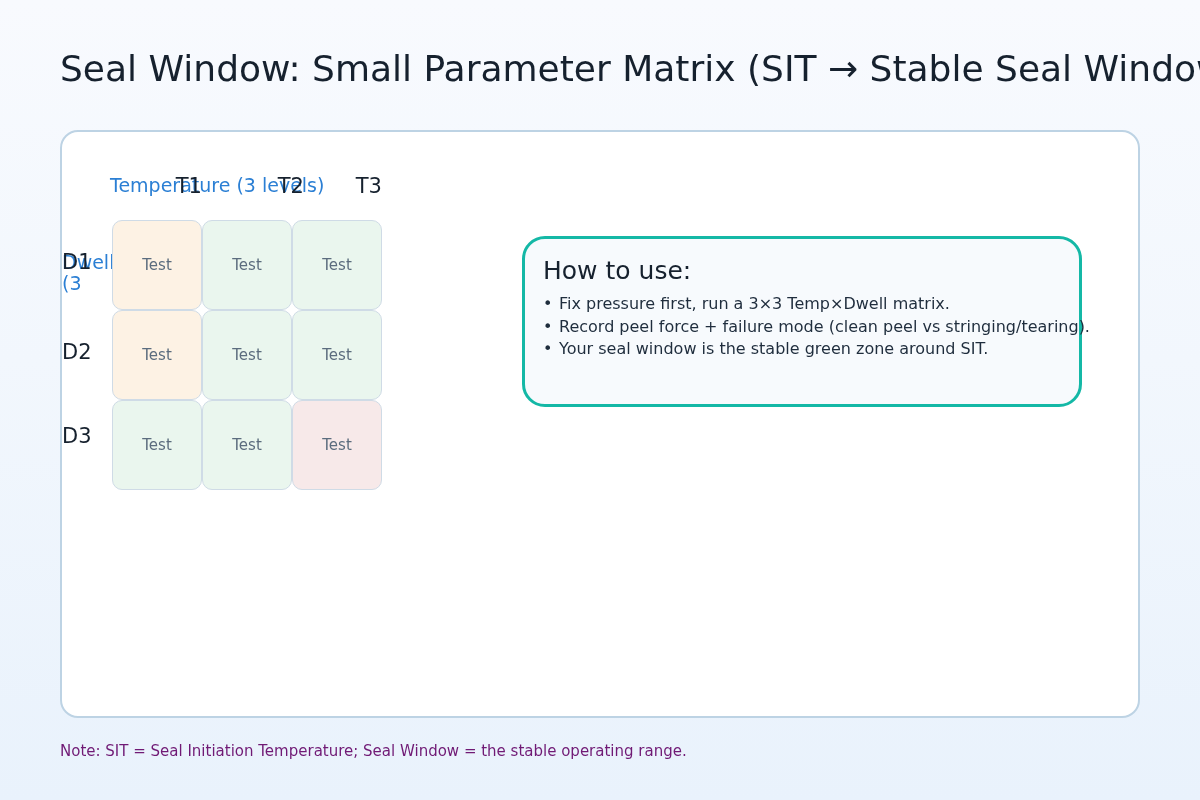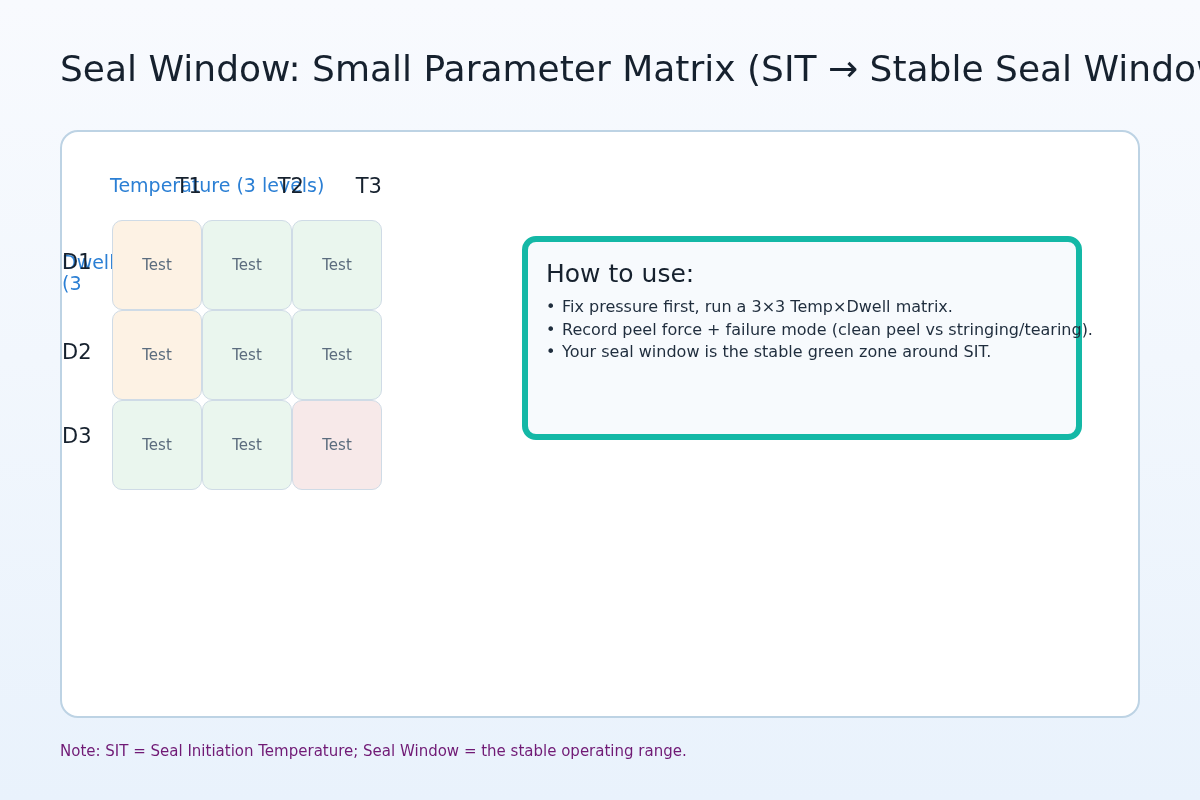--- a/index.html
+++ b/index.html
@@ -128,24 +128,24 @@
     border-radius: 10px;
     background: #eaf6ee;
   }
 
   
   .howto-panel {
     position: absolute;
     left: 460px;
     top: 104px;
     width: 560px;
-    height: 204px;
+    height: 171px;
     background: #f7fafd;
-    border: 6px solid #14b8a6;
-    border-radius: 14px;
+    border: 3px solid #14b8a6;
+    border-radius: 23px;
   }
   .howto-title {
     position: absolute;
     left: 18px;
     top: 18px;
     font-size: 25px;
     line-height: 28px;
     color: #16212e;
   }
   .howto-list {

